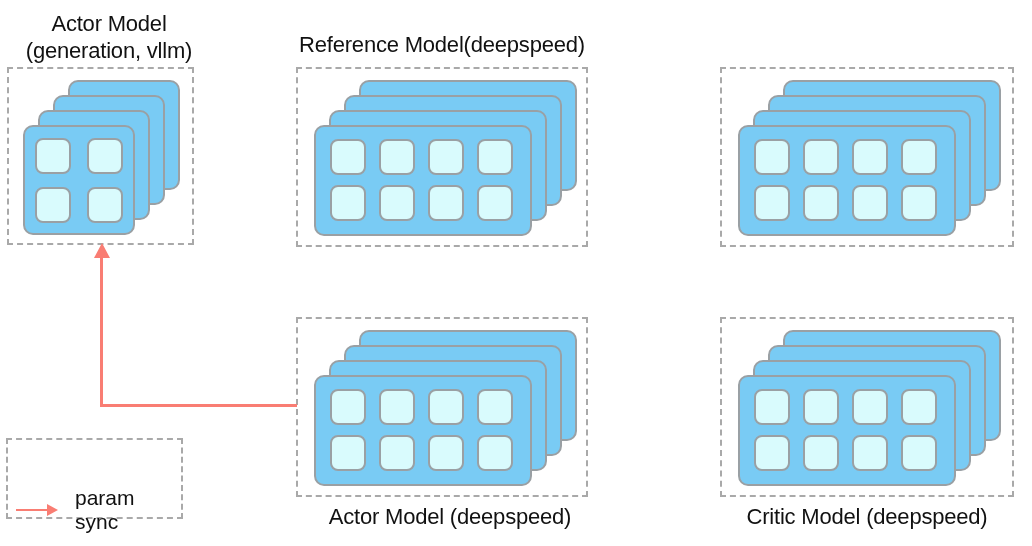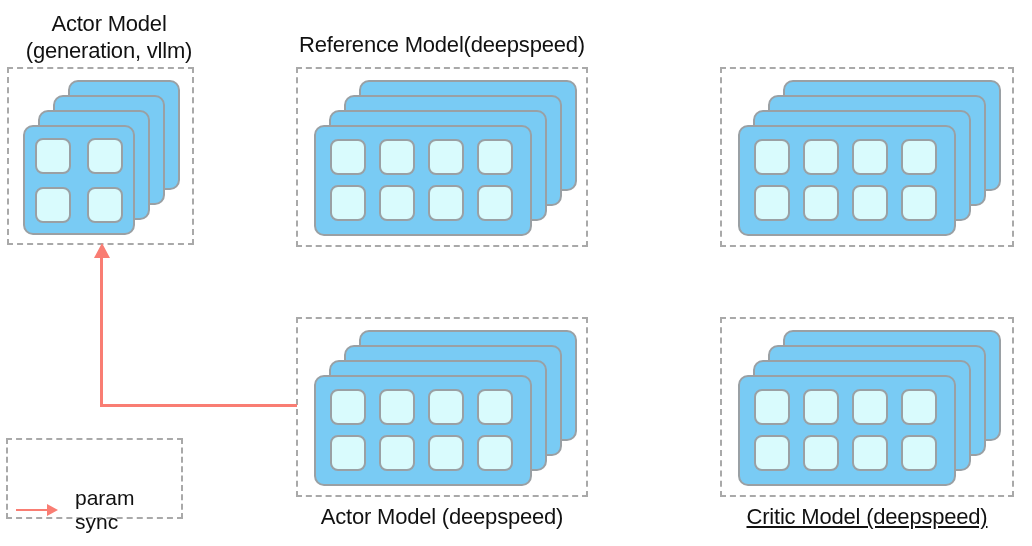--- a/index.html
+++ b/index.html
@@ -20,22 +20,22 @@
   #box-reference{left:296px;top:67px;width:292px;height:180px;}
   #box-reward{left:720px;top:67px;width:294px;height:180px;}
   #box-actor-ds{left:296px;top:317px;width:292px;height:180px;}
   #box-critic{left:720px;top:317px;width:294px;height:180px;}
   #legend-box{left:6px;top:438px;width:177px;height:81px;}
 
   .model-title{position:absolute;text-align:center;font-size:22px;line-height:27px;letter-spacing:-0.2px;}
   #t-actor-vllm{left:7px;top:10px;width:204px;}
   #t-reference{left:296px;top:31px;width:292px;}
   #t-reward{left:720px;top:31px;width:294px;}
-  #t-actor-ds{left:296px;top:503px;width:292px;}
-  #t-critic{left:720px;top:503px;width:294px;text-decoration:underline;}
+  #t-actor-ds{left:304px;top:503px;width:292px;}
+  #t-critic{left:720px;top:503px;width:294px;}
 
   .stack{position:absolute;}
   .stack.square{left:14px;top:11px;width:158px;height:156px;}
   .stack.wide{left:16px;top:11px;width:264px;height:157px;}
   .card{position:absolute;background:var(--card_fill);border:2px solid var(--shape_border);border-radius:10px;box-sizing:border-box;}
   .stack.square .card{width:112px;height:110px;}
   .stack.wide .card{width:218px;height:111px;}
   .cells{display:grid;}
   .stack.square .cells{padding:11px 0 0 10px;gap:13px 16px;}
   .stack.wide .cells{padding:12px 0 0 14px;gap:10px 13px;}

